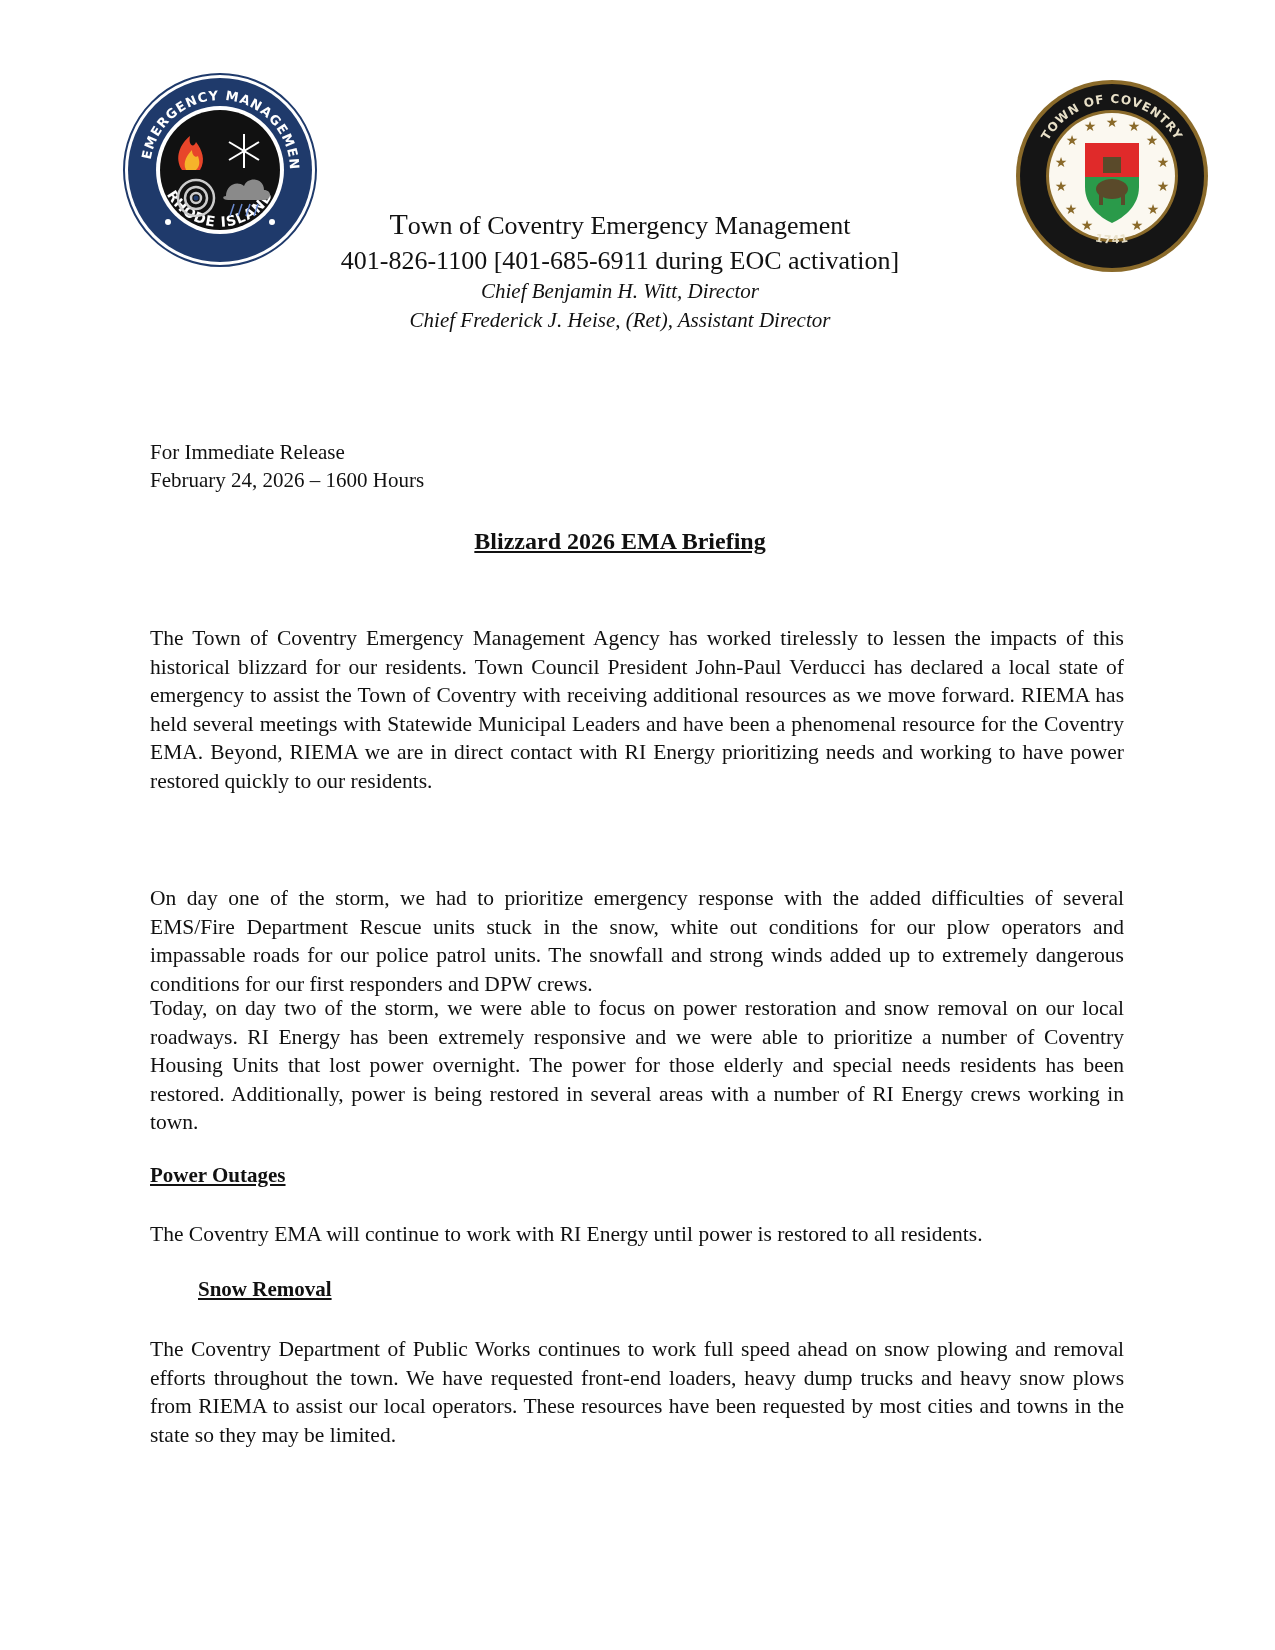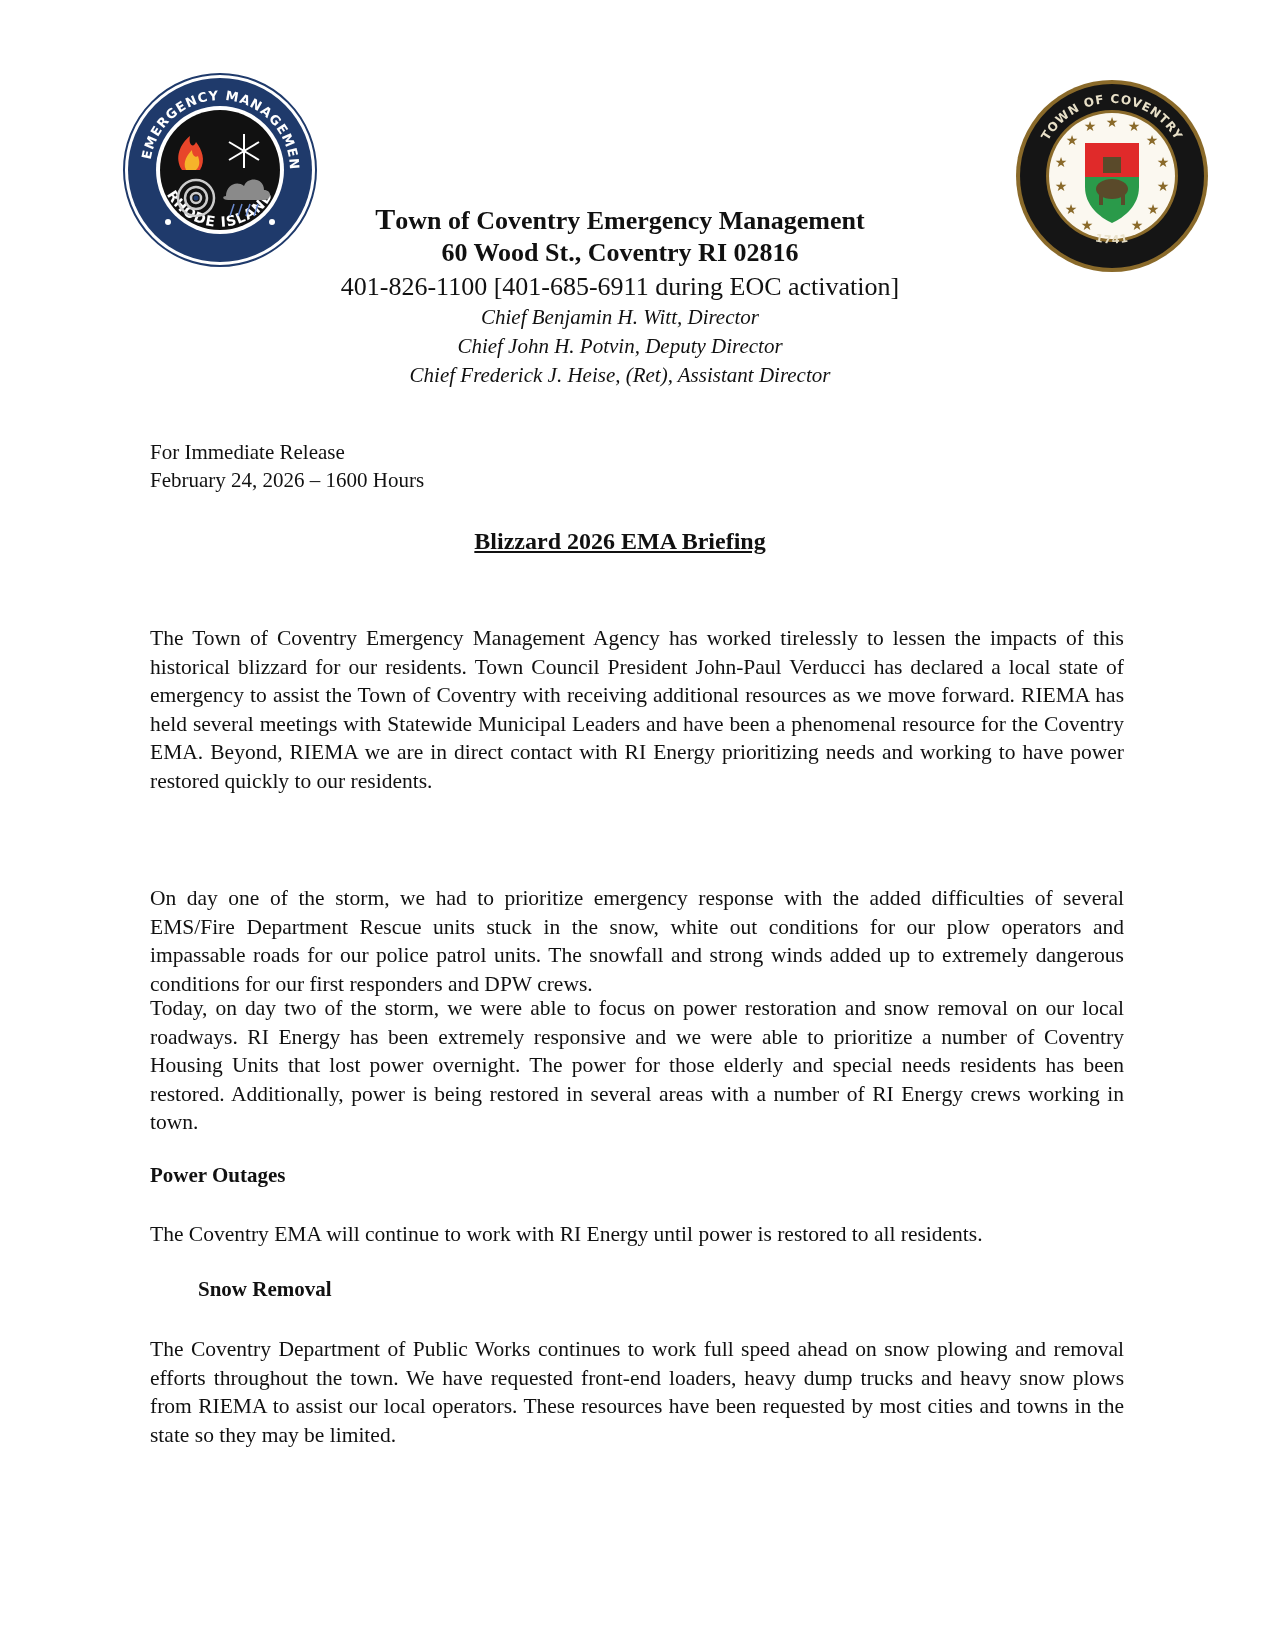--- a/index.html
+++ b/index.html
@@ -1,31 +1,31 @@
 <!DOCTYPE html>
 <html><head>
 <meta charset="utf-8">
 <style>
   html, body { margin: 0; padding: 0; background: #ffffff; }
   body { width: 1275px; height: 1650px; position: relative; overflow: hidden;
          font-family: "Liberation Serif", "DejaVu Serif", serif; color: #111; }
   .logo-left { position: absolute; left: 122px; top: 72px; width: 196px; height: 196px; }
   .logo-right { position: absolute; left: 1013px; top: 77px; width: 198px; height: 198px; }
   .header { position: absolute; left: 300px; top: 205px; width: 640px; text-align: center; }
-  .h-title { font-size: 26px; font-weight: bold; line-height: 28px; }
+  .h-title { font-size: 26px; font-weight: normal; line-height: 38px; }
   .h-title .bigT { font-size: 30px; }
   .h-addr { font-size: 26px; font-weight: bold; line-height: 36px; }
   .h-phone { font-size: 26px; line-height: 32px; }
   .h-phone b { font-weight: normal; }
   .h-chief { font-size: 21px; font-style: italic; line-height: 29px; text-align: center; }
   .release { position: absolute; left: 150px; top: 438px; font-size: 21px; font-weight: normal; line-height: 28px; }
   .doc-title { position: absolute; left: 0; width: 1240px; top: 528px; text-align: center;
                font-size: 24px; font-weight: bold; text-decoration: underline; }
   .body-text { position: absolute; left: 150px; width: 974px; font-size: 21.5px; line-height: 28.5px; text-align: justify; }
-  .section-h { position: absolute; left: 150px; font-size: 21px; font-weight: bold; }
+  .section-h { position: absolute; left: 150px; font-size: 21px; font-weight: bold; text-decoration: underline; }
   .p1 { top: 624px; font-family: Liberation Serif, serif; }
   .p2 { top: 884px; }
   .p3 { top: 994px; }
   .sh1 { top: 1163px; }
   .p4 { top: 1220px; }
   .sh2 { top: 1277px; margin-left: 48px; }
   .p5 { top: 1335px; }
 </style>
 </head>
 <body>
@@ -112,24 +112,22 @@
       <rect x="90" y="80" width="18" height="16"></rect>
       <ellipse cx="99" cy="112" rx="16" ry="10"></ellipse>
       <rect x="86" y="118" width="4" height="10"></rect>
       <rect x="108" y="118" width="4" height="10"></rect>
     </g>
   </svg>
 </div>
 
 <div class="header">
   <div class="h-title"><span class="bigT">T</span><span>own of Coventry Emergency Management</span></div>
-  <div class="h-addr">60 Wood St., Coventry RI 02816</div>
   <div class="h-phone"><b>401-826-1100</b><span> [401-685-6911 during EOC activation]</span></div>
   <div class="h-chief">Chief Benjamin H. Witt, Director</div>
-  <div class="h-chief">Chief John H. Potvin, Deputy Director</div>
   <div class="h-chief">Chief Frederick J. Heise, (Ret), Assistant Director</div>
 </div>
 
 <div class="release">
   <div>For Immediate Release</div>
   <div>February 24, 2026 – 1600 Hours</div>
 </div>
 
 <div class="doc-title">Blizzard 2026 EMA Briefing</div>
 

